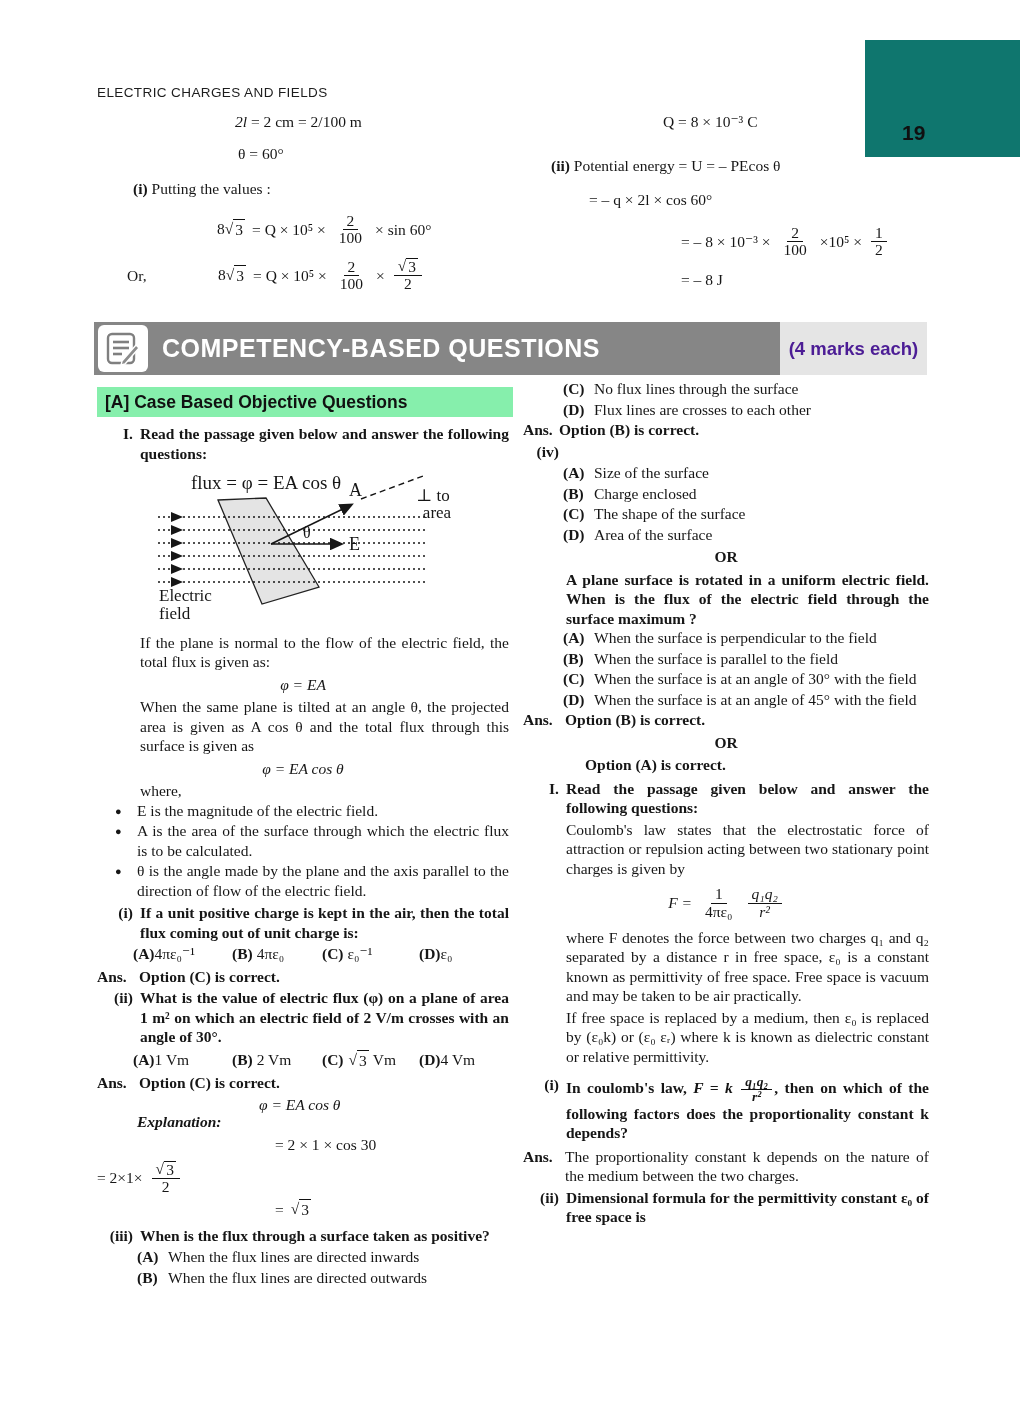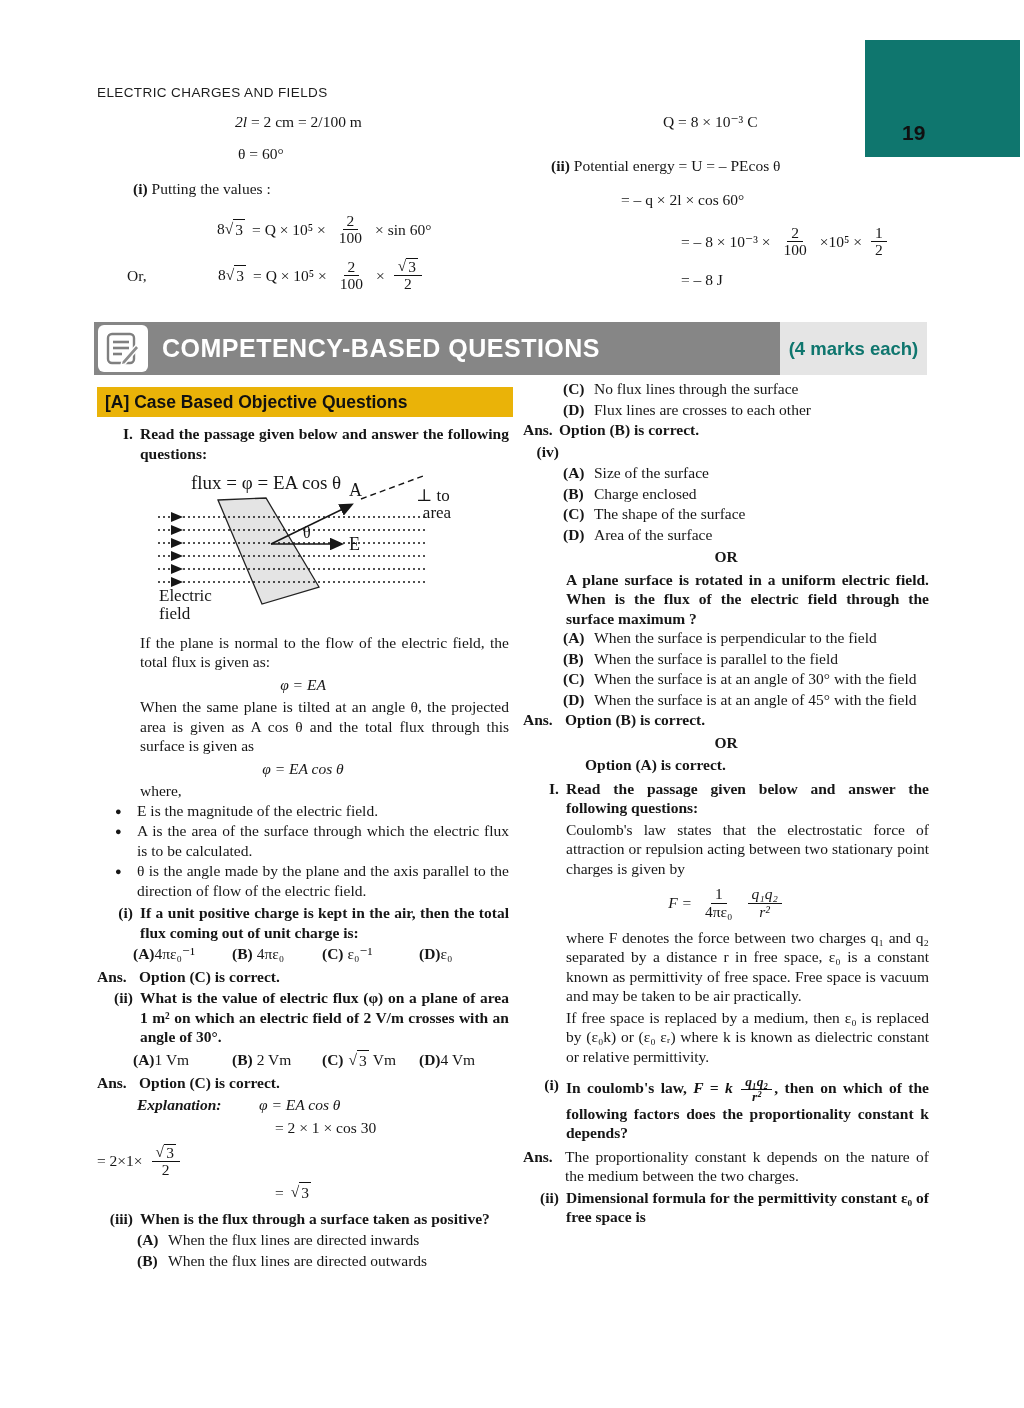--- a/index.html
+++ b/index.html
@@ -21,23 +21,23 @@
   .frac .fn{padding:0 4px;border-bottom:1.3px solid #111;}
   .frac .fd{padding:0 4px;}
   .sqrt{display:inline-flex;align-items:flex-start;}
   .sqrt .rv{border-top:1.4px solid #111;padding:0 2px;}
   
   .banner{position:absolute;left:94px;top:322px;width:833px;height:53px;background:#868686;display:flex;align-items:center;}
   .icon-box{width:50px;height:47px;background:#ffffff;border-radius:6px;margin-left:4px;display:flex;align-items:center;justify-content:center;}
   .banner-title{color:#ffffff;font-family:"Liberation Sans","DejaVu Sans",sans-serif;font-weight:bold;
         font-size:25px;letter-spacing:.5px;margin-left:14px;}
   .marks-box{margin-left:auto;width:147px;height:100%;background:#e5e5e5;display:flex;align-items:center;justify-content:center;
-        font-family:"Liberation Sans","DejaVu Sans",sans-serif;font-weight:bold;font-size:18.5px;color:#0f766e;}
+        font-family:"Liberation Sans","DejaVu Sans",sans-serif;font-weight:bold;font-size:18.5px;color:#4c1d95;}
   
-  .sechead{background:#eab308;height:30px;line-height:30px;padding-left:8px;
+  .sechead{background:#86efac;height:30px;line-height:30px;padding-left:8px;
         font-family:"Liberation Sans","DejaVu Sans",sans-serif;font-weight:bold;font-size:17.5px;color:#111;}
   .secA{position:absolute;left:97px;top:387px;width:408px;}
   
   .colL{position:absolute;left:97px;top:424px;width:412px;}
   .colR{position:absolute;left:523px;top:379px;width:406px;}
   .qrow{display:flex;margin-bottom:2px;}
   .ql{flex:0 0 36px;text-align:right;padding-right:7px;font-weight:bold;}
   .qc{flex:1;text-align:justify;}
   .bold{font-weight:bold;}
   .indent{margin-left:43px;text-align:justify;}
@@ -46,21 +46,21 @@
   .oc{flex:1;}
   .ansrow{display:flex;margin-bottom:2px;}
   .anslab{flex:0 0 42px;font-weight:bold;}
   .ansc{flex:1;font-weight:bold;}
   .ansc.normal{font-weight:normal;text-align:justify;}
   .ctr{text-align:center;margin:3px 0;}
   .opts4{display:flex;margin-left:36px;margin-bottom:3px;align-items:center;}
   .opts4 .cell{display:inline-flex;align-items:center;}
   .figwrap{margin:6px 0 4px 26px;}
   .exprow{display:flex;margin-left:40px;margin-bottom:4px;}
-  .explab{flex:0 0 122px;font-weight:bold;font-style:italic;}
+  .explab{flex:0 0 122px;font-weight:bold;font-style:italic;margin-top:17px;}
   .it{font-style:italic;}
   svg text{font-family:"Liberation Serif","DejaVu Serif","DejaVu Sans",serif;fill:#161616;}
 </style>
 </head>
 <body>
 
 <div class="page">
 
   <div class="running-head">ELECTRIC CHARGES AND FIELDS</div>
   <div class="pagebox">
@@ -113,21 +113,21 @@
         </span>
     </div>
   </div>
 
   <div class="topR">
     <div class="eqline" style="margin-left:140px;margin-bottom:24px">Q  = 8 × 10⁻³ C</div>
     <div class="eqline" style="margin-left:28px;margin-bottom:15px">
       <span class="bold">(ii)</span>
       <span>Potential energy = U = – PEcos θ</span>
     </div>
-    <div class="eqline" style="margin-left:98px;margin-bottom:15px">= – q × 2l × cos 60°</div>
+    <div class="eqline" style="margin-left:66px;margin-bottom:15px">= – q × 2l × cos 60°</div>
     <div class="eqrow" style="margin-left:158px;margin-bottom:12px">
       <span>= – 8 × 10⁻³ ×</span>
       <span class="frac">
           <span class="fn">2</span>
           <span class="fd">100</span>
         </span>
       <span>×10⁵ ×</span>
       <span class="frac">
           <span class="fn">1</span>
           <span class="fd">2</span>

